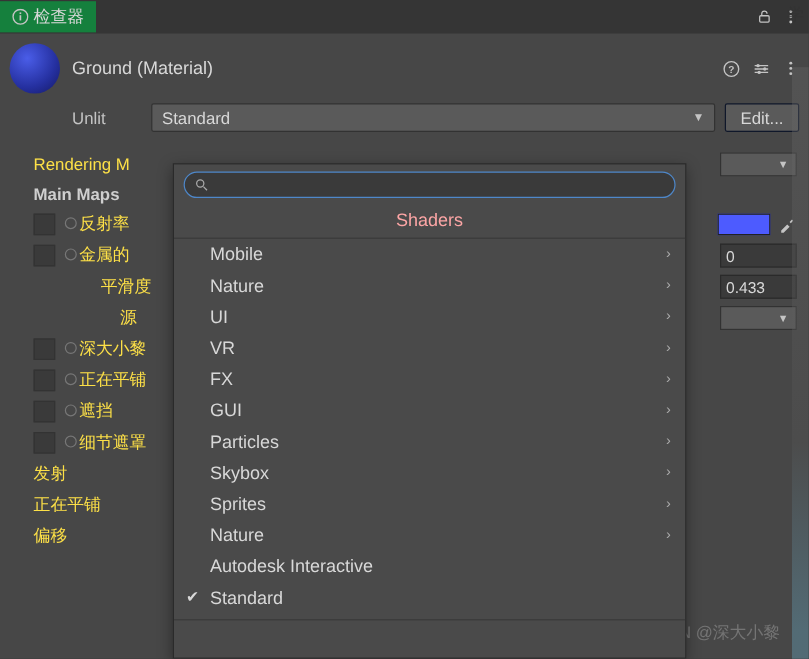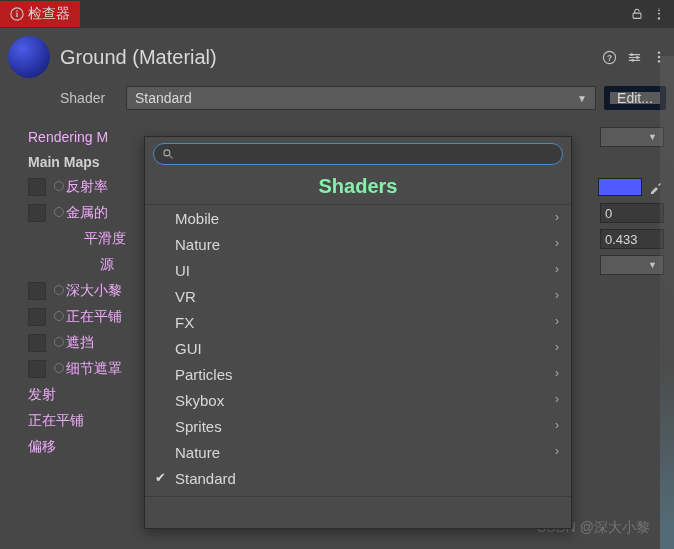--- a/index.html
+++ b/index.html
@@ -1,59 +1,59 @@
 <!DOCTYPE html>
 <html><head>
 <meta charset="utf-8">
 <style>
   * { box-sizing: border-box; margin: 0; padding: 0; font-family: "Segoe UI", "Microsoft YaHei", sans-serif; }
   body { width: 674px; height: 549px; background: #3c3c3c; color: #c4c4c4; font-size: 14px; overflow: hidden; position: relative; }
   
   .tab-bar { display: flex; align-items: center; height: 28px; background: #353535; }
-  .tab { display: flex; align-items: center; gap: 4px; padding: 4px 10px; background: #b91c1c; color: #d8d8d8; }
+  .tab { display: flex; align-items: center; gap: 4px; padding: 4px 10px; background: #15803d; color: #d8d8d8; }
   .tab-icon { width: 14px; height: 14px; }
   .tab-spacer { flex: 1; }
   .tab-right { display: flex; gap: 8px; padding-right: 8px; align-items: center; color: #c4c4c4; }
   .tab-right span { cursor: default; }
   .side-char { position: absolute; right: 4px; top: 4px; color: #333; font-size: 14px; }
   
   .content { background: #474747; padding: 0 0 0 0; height: calc(549px - 28px); position: relative; }
   
   .mat-header { display: flex; align-items: center; padding: 8px 8px 6px 8px; }
   .mat-preview { width: 42px; height: 42px; border-radius: 50%; background: radial-gradient(circle at 35% 30%, #4a5de8, #2530a0 60%, #141862); margin-right: 10px; flex-shrink: 0; }
-  .mat-title { flex: 1; font-size: 20px; color: #d8d8d8; }
+  .mat-title { flex: 1; font-size: 15px; color: #d8d8d8; }
   .mat-icons { display: flex; gap: 10px; align-items: center; color: #c4c4c4; }
   
   .shader-row { display: flex; align-items: center; padding: 2px 8px 6px 60px; gap: 8px; }
   .shader-label { width: 58px; color: #c4c4c4; }
   .shader-dd { flex: 1; height: 24px; background: #5a5a5a; border: 1px solid #323232; border-radius: 2px; display: flex; align-items: center; padding: 0 8px; color: #d8d8d8; justify-content: space-between; }
   .shader-dd .tri { font-size: 10px; color: #c4c4c4; }
-  .edit-btn { width: 62px; height: 24px; background: #5a5a5a; border: 6px solid #0f172a; border-radius: 2px; display: flex; align-items: center; justify-content: center; color: #d8d8d8; }
+  .edit-btn { width: 62px; height: 24px; background: #5a5a5a; border: 1px solid #0f172a; border-radius: 2px; display: flex; align-items: center; justify-content: center; color: #d8d8d8; }
   
   .props { padding: 8px 10px 0 28px; }
   .prop-heading { font-weight: bold; color: #cfcfcf; margin: 4px 0; }
   .prop-row { display: flex; align-items: center; height: 26px; gap: 6px; }
-  .prop-label { flex: 1; color: #f0abfc; }
+  .prop-label { flex: 1; color: #fde047; }
   .prop-label.ind2 { padding-left: 56px; }
   .prop-label.ind0 { padding-left: 0; }
   .tex-swatch { width: 18px; height: 18px; border: 1px solid #333; background: #3a3a3a; margin-right: 2px; }
   .radio { width: 10px; height: 10px; border: 1px solid #777; border-radius: 50%; display: inline-block; margin-right: 2px; }
   .color-swatch { width: 44px; height: 18px; background: #4d5bff; border: 1px solid #222; }
   .eyedrop { width: 16px; height: 16px; color: #c4c4c4; }
   .num-field { width: 64px; height: 20px; background: #3a3a3a; border: 1px solid #2a2a2a; color: #d8d8d8; padding: 0 4px; font-size: 13px; }
   .dd-tri-box { width: 64px; height: 20px; background: #5a5a5a; border: 1px solid #323232; display: flex; align-items: center; justify-content: flex-end; padding-right: 6px; }
   .dd-tri-box .tri { font-size: 9px; color: #c4c4c4; }
   
   
   .popup { position: absolute; left: 144px; top: 108px; width: 428px; background: #4a4a4a; border: 1px solid #2a2a2a; box-shadow: 0 4px 12px rgba(0,0,0,.4); z-index: 10; }
   .popup-search { padding: 6px 8px; }
   .search-box { width: 100%; height: 22px; background: #3a3a3a; border: 1px solid #4e87c9; border-radius: 11px; display: flex; align-items: center; padding: 0 8px; gap: 6px; }
   .search-box input { flex: 1; background: transparent; border: none; outline: none; color: #d8d8d8; font-size: 13px; }
   .search-box .mag { font-size: 12px; color: #aaa; }
-  .popup-title { text-align: center; font-weight: bold; color: #86efac; padding: 4px 0 6px; border-bottom: 1px solid #3a3a3a; font-size: 20px; }
+  .popup-title { text-align: center; font-weight: normal; color: #fca5a5; padding: 4px 0 6px; border-bottom: 1px solid #3a3a3a; font-size: 15px; }
   .popup-list { padding: 2px 0; }
   .popup-item { display: flex; align-items: flex-start; padding: 3px 12px 3px 30px; color: #d8d8d8; font-size: 15px; height: 26px; position: relative; }
   .popup-item .chev { margin-left: auto; font-size: 12px; color: #aaa; }
   .popup-item .check { position: absolute; left: 10px; font-size: 13px; color: #d8d8d8; }
   .popup-sep { height: 1px; background: #3a3a3a; margin: 3px 0; }
   
   .watermark { position: absolute; right: 24px; bottom: 12px; color: rgba(200,200,200,.35); font-size: 14px; pointer-events: none; }
   .right-strip { position: absolute; right: 0; top: 28px; width: 14px; height: calc(549px - 28px); background: linear-gradient(#6a6a6a, #555 60%, #69aeca 90%); opacity: .35; }
   
   svg { display: block; }
@@ -115,21 +115,21 @@
           <svg viewBox="0 0 16 16" width="14" height="14">
             <circle cx="8" cy="3" r="1.4" fill="#c4c4c4"></circle>
             <circle cx="8" cy="8" r="1.4" fill="#c4c4c4"></circle>
             <circle cx="8" cy="13" r="1.4" fill="#c4c4c4"></circle>
           </svg>
         </span>
     </div>
   </div>
 
   <div class="shader-row">
-    <div class="shader-label">Shader</div>
+    <div class="shader-label">Unlit</div>
     <div class="shader-dd">
       <span>Standard</span>
       <span class="tri">▼</span>
     </div>
     <div class="edit-btn">
         <span>Edit...</span>
       </div>
   </div>
 
   <div class="props">
@@ -246,20 +246,23 @@
         </div>
       <div class="popup-item">
           <span>Sprites</span>
           <span class="chev">›</span>
         </div>
       <div class="popup-item">
           <span>Nature</span>
           <span class="chev">›</span>
         </div>
       <div class="popup-item">
+          <span>Autodesk Interactive</span>
+        </div>
+      <div class="popup-item">
           <span class="check">✔</span>
           <span>Standard</span>
         </div>
       <div class="popup-sep"></div>
       <div class="popup-item"></div>
     </div>
   </div>
 
   <div class="right-strip"></div>
   <div class="watermark">CSDN @深大小黎</div>

